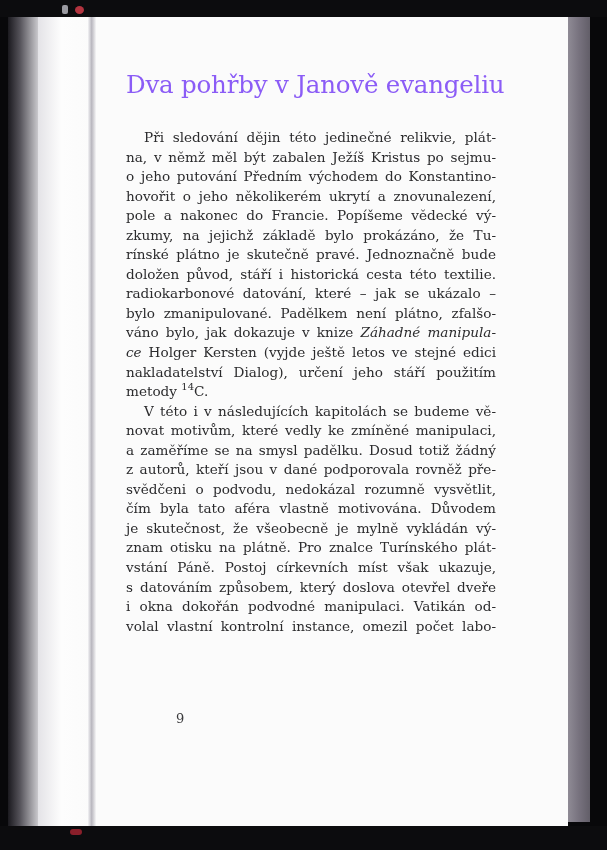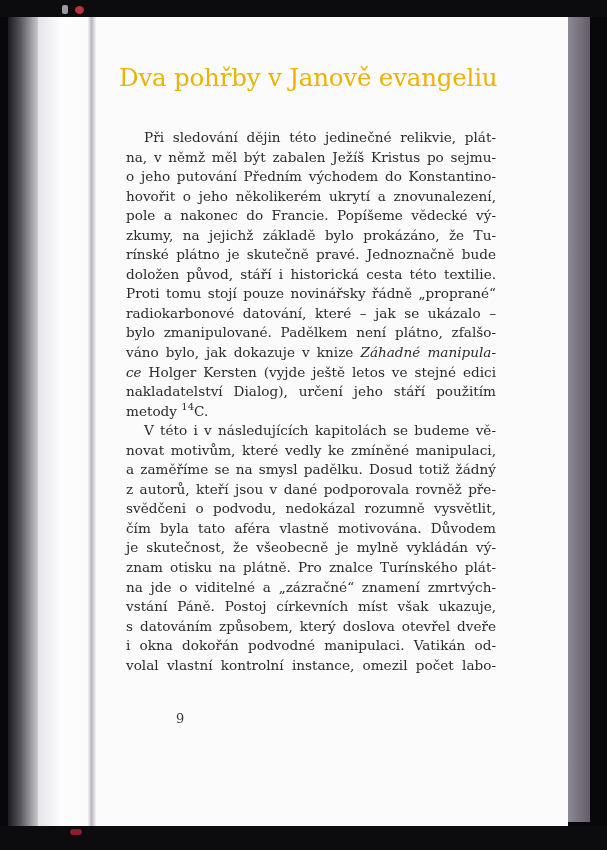--- a/index.html
+++ b/index.html
@@ -91,23 +91,23 @@
       color: #2a2a2c;
     }
     .title {
       position: absolute;
       left: -12px; top: 0px;
       width: 400px;
       font-family: "DejaVu Serif", serif;
       font-size: 24.5px;
       font-weight: normal;
       letter-spacing: -0.2px;
-      color: #eab308;
+      color: #8b5cf6;
       white-space: nowrap;
-      margin: 5px;
+      margin: 12px;
     }
     .body-text {
       position: absolute;
       left: 0; top: 70px;
       width: 370px;
       font-family: "DejaVu Serif", serif;
       font-size: 13.6px;
       line-height: 19.55px;
       color: #2b2b2d;
     }
@@ -155,37 +155,35 @@
   <div class="body-text">
 
     <span class="line indent">Při sledování dějin této jedinečné relikvie, plát-</span>
     <span class="line">na, v němž měl být zabalen Ježíš Kristus po sejmu-</span>
     <span class="line">o jeho putování Předním východem do Konstantino-</span>
     <span class="line">hovořit o jeho několikerém ukrytí a znovunalezení,</span>
     <span class="line">pole a nakonec do Francie. Popíšeme vědecké vý-</span>
     <span class="line">zkumy, na jejichž základě bylo prokázáno, že Tu-</span>
     <span class="line">rínské plátno je skutečně pravé. Jednoznačně bude</span>
     <span class="line">doložen původ, stáří i historická cesta této textilie.</span>
-    <span class="line">Proti tomu stojí pouze novinářsky řádně „proprané“</span>
     <span class="line">radiokarbonové datování, které – jak se ukázalo –</span>
     <span class="line">bylo zmanipulované. Padělkem není plátno, zfalšo-</span>
     <span class="line"><span>váno bylo, jak dokazuje v knize </span><em>Záhadné manipula-</em></span>
     <span class="line"><em>ce</em><span> Holger Kersten (vyjde ještě letos ve stejné edici</span></span>
     <span class="line">nakladatelství Dialog), určení jeho stáří použitím</span>
     <span class="line last"><span>metody </span><sup>14</sup><span>C.</span></span>
 
     <span class="line indent">V této i v následujících kapitolách se budeme vě-</span>
     <span class="line">novat motivům, které vedly ke zmíněné manipulaci,</span>
     <span class="line">a zaměříme se na smysl padělku. Dosud totiž žádný</span>
     <span class="line">z autorů, kteří jsou v dané podporovala rovněž pře-</span>
     <span class="line">svědčeni o podvodu, nedokázal rozumně vysvětlit,</span>
     <span class="line">čím byla tato aféra vlastně motivována. Důvodem</span>
     <span class="line">je skutečnost, že všeobecně je mylně vykládán vý-</span>
     <span class="line">znam otisku na plátně. Pro znalce Turínského plát-</span>
-    <span class="line">na jde o viditelné a „zázračné“ znamení zmrtvých-</span>
     <span class="line">vstání Páně. Postoj církevních míst však ukazuje,</span>
     <span class="line">s datováním způsobem, který doslova otevřel dveře</span>
     <span class="line">i okna dokořán podvodné manipulaci. Vatikán od-</span>
     <span class="line">volal vlastní kontrolní instance, omezil počet labo-</span>
   </div>
 </div>
 
 <div class="page-number">9</div>
 
 </body></html>

